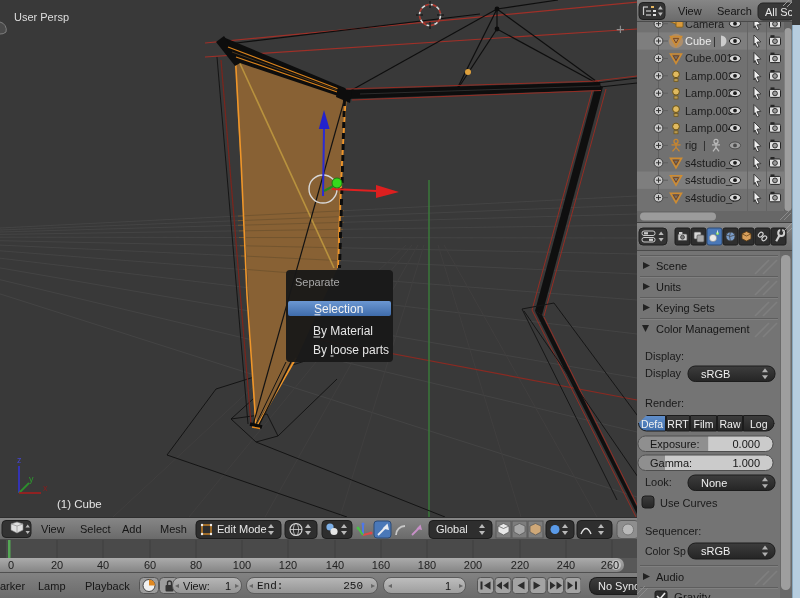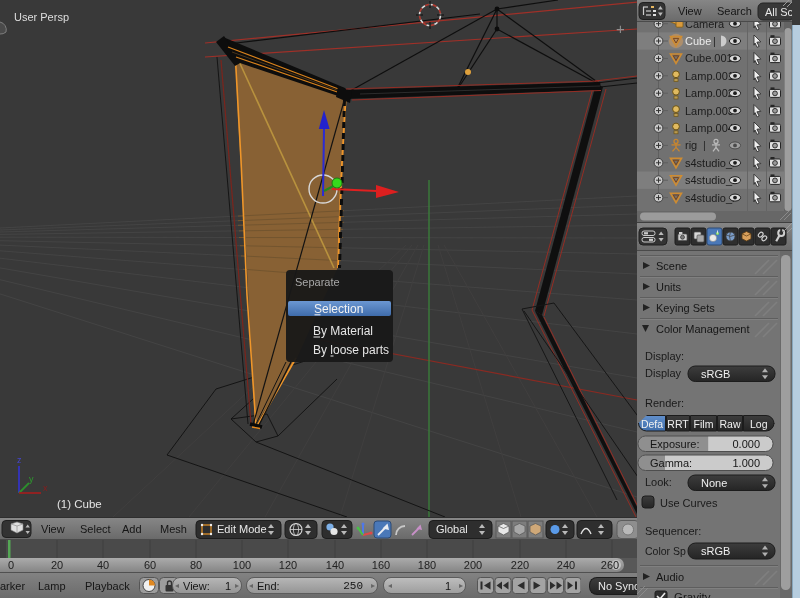--- a/index.html
+++ b/index.html
@@ -294,21 +294,21 @@
   <rect x="26.5" y="8" width="8" height="6.5" rx="1" fill="#333"></rect>
   <path d="M28.5,8 v-2 a2,2 0 0 1 4,0 v2" fill="none" stroke="#333" stroke-width="1.4"></path>
  </svg>
  <div class="pill abs" style="left:172px;top:4px;width:70px;height:17px;">
   <span class="txt" style="position:absolute;left:10px;top:2px;">View:</span>
   <span class="txt" style="position:absolute;right:10px;top:2px;">1</span>
   <span style="position:absolute;left:2px;top:3px;color:#666;font-size:8px;">◂</span>
   <span style="position:absolute;right:2px;top:3px;color:#666;font-size:8px;">▸</span>
  </div>
  <div class="pill abs" style="left:246px;top:4px;width:132px;height:17px;">
-  <span class="txt" style="position:absolute;left:10px;top:2px;">End:</span>
+  <span class="txt" style="position:absolute;left:10px;top:2px;font-family:Liberation Mono, monospace;">End:</span>
   <span class="txt" style="position:absolute;right:14px;top:2px;font-family:Liberation Mono, monospace;">250</span>
   <span style="position:absolute;left:2px;top:3px;color:#666;font-size:8px;">◂</span>
   <span style="position:absolute;right:2px;top:3px;color:#666;font-size:8px;">▸</span>
  </div>
  <div class="pill abs" style="left:383px;top:4px;width:83px;height:17px;background:linear-gradient(#bdbdbd,#9e9e9e);">
   <span class="txt" style="position:absolute;right:14px;top:2px;">1</span>
   <span style="position:absolute;left:4px;top:3px;color:#666;font-size:8px;">◂</span>
   <span style="position:absolute;right:2px;top:3px;color:#666;font-size:8px;">▸</span>
  </div>
  <svg class="abs" style="left:477px;top:4px" width="104" height="18">

